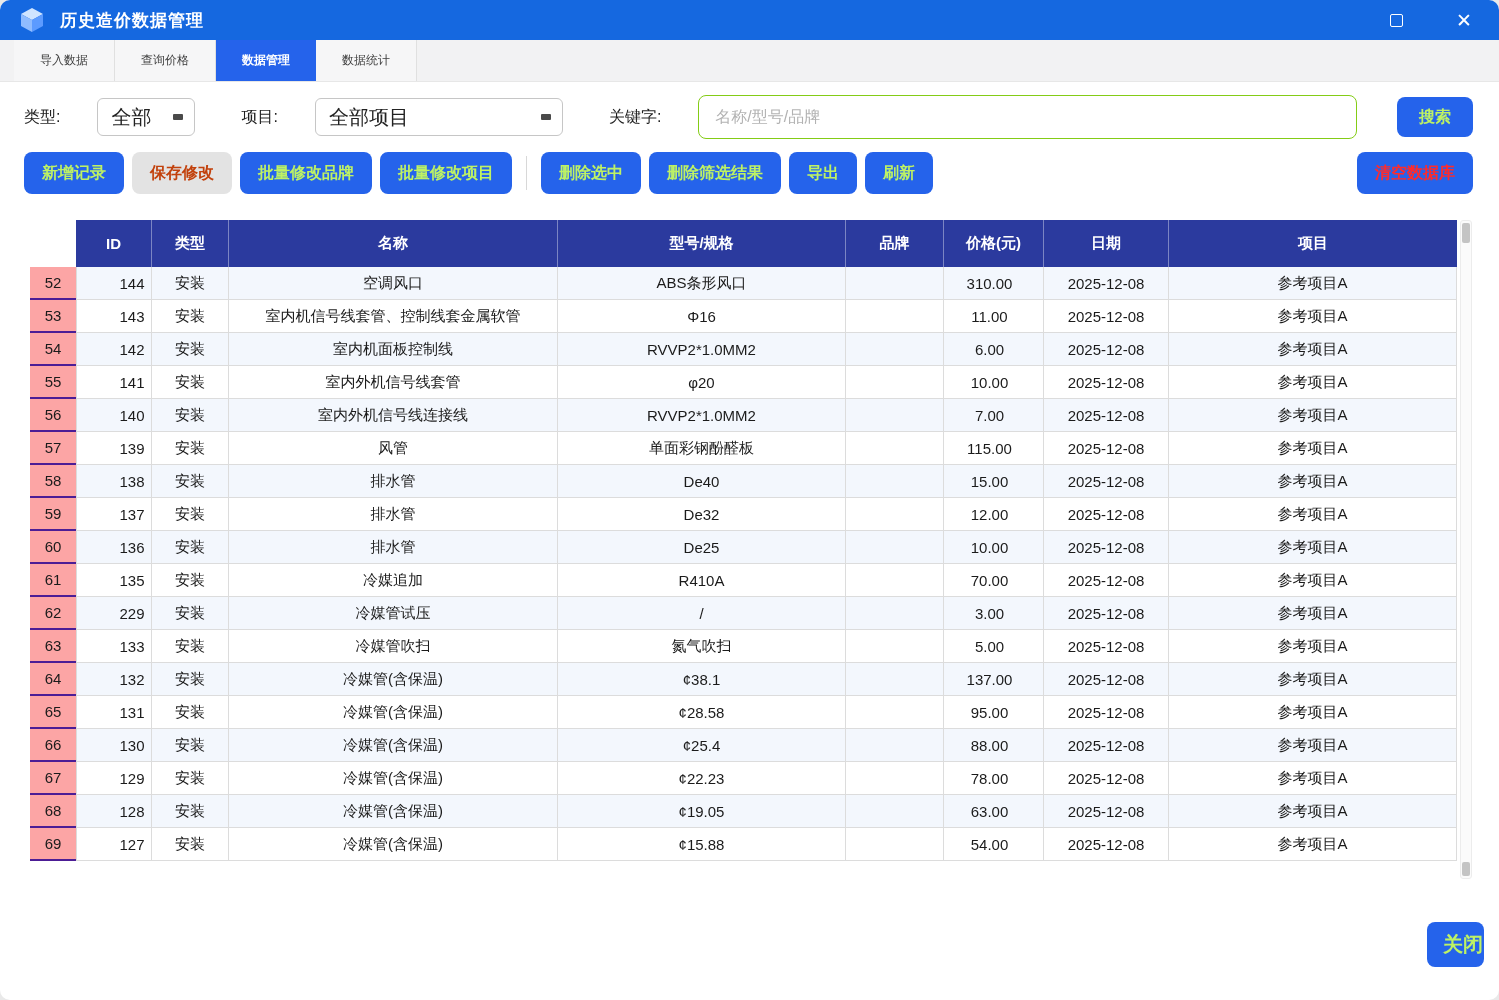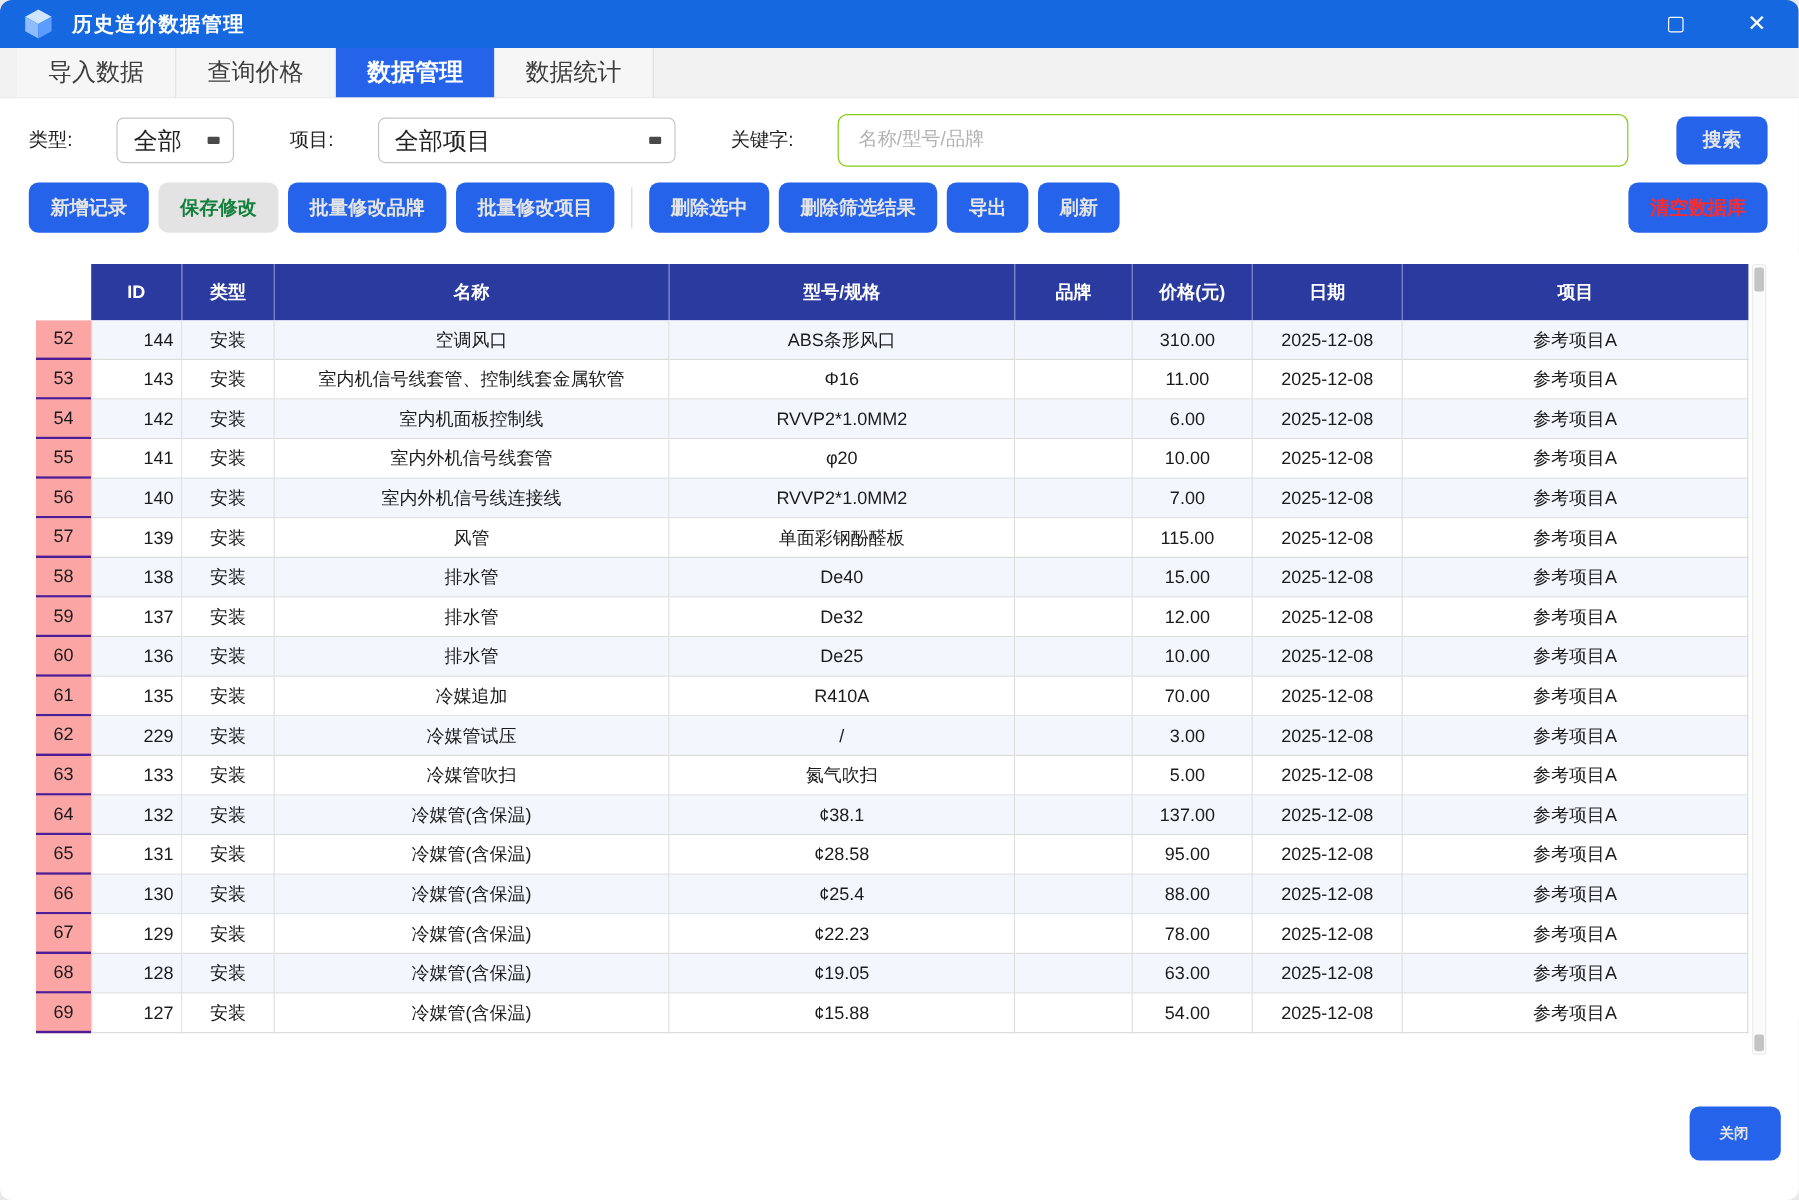--- a/index.html
+++ b/index.html
@@ -37,21 +37,21 @@
     height: 42px;
     background: #f2f2f3;
     display: flex;
     align-items: stretch;
     padding-left: 14px;
     border-bottom: 1px solid #e7e7e7;
   }
   .tab {
     padding: 0 26px;
     display: flex; align-items: center;
-    font-size: 20px;
+    font-size: 12px;
     color: #3d3d3d;
     background: #f6f6f7;
     border-right: 1px solid #e0e0e0;
     cursor: pointer;
     white-space: nowrap;
   }
   .tab.active {
     background: #2563eb;
     color: #fff;
     font-weight: bold;
@@ -89,32 +89,32 @@
     font-size: 16px;
     color: #333;
     font-family: inherit;
     outline: none;
   }
   .keyword-input::placeholder { color: #b2b2b2; }
 
   
   .btn {
     background: #2563eb;
-    color: #e5e5e5;
+    color: #bef264;
     border: none;
     border-radius: 8px;
     height: 42px;
     padding: 0 18px;
     font-size: 16px;
     font-weight: bold;
     font-family: inherit;
     cursor: pointer;
     white-space: nowrap;
   }
-  .btn.disabled { background: #e3e3e3; color: #15803d; cursor: default; }
+  .btn.disabled { background: #e3e3e3; color: #c2410c; cursor: default; }
   .btn.danger-text { color: #ff2b2b; }
   .search-btn { height: 40px; width: 76px; margin-left: 12px; padding: 0; }
 
   .toolbar {
     display: flex;
     align-items: center;
     gap: 8px;
     padding: 4px 26px 12px 24px;
     background: #fff;
   }
@@ -188,23 +188,23 @@
     height: 14px;
     background: #c4c4c4;
     border-radius: 2px;
   }
 
   
   .close-bottom {
     position: absolute;
     right: 15px;
     bottom: 33px;
-    width: 76px;
+    width: 57px;
     height: 45px;
-    font-size: 12px;
+    font-size: 20px;
     padding-left: 16px;
   }
 </style>
 </head>
 <body>
 
 <div class="window">
 
   <div class="titlebar">
     <span class="app-icon">

